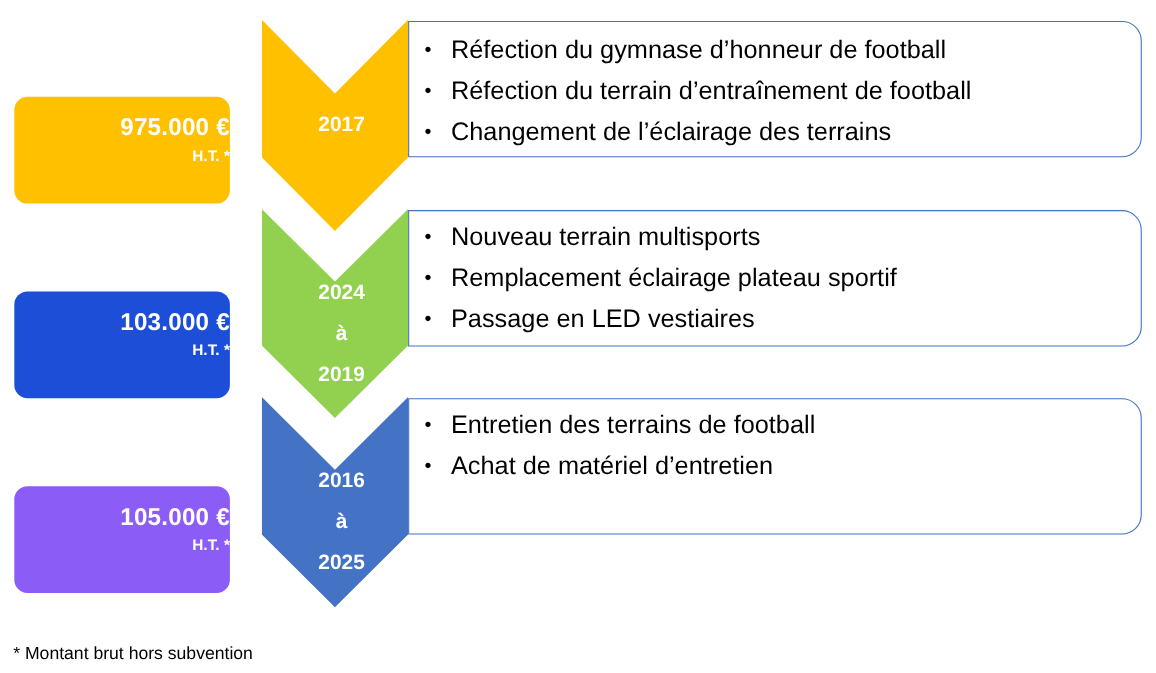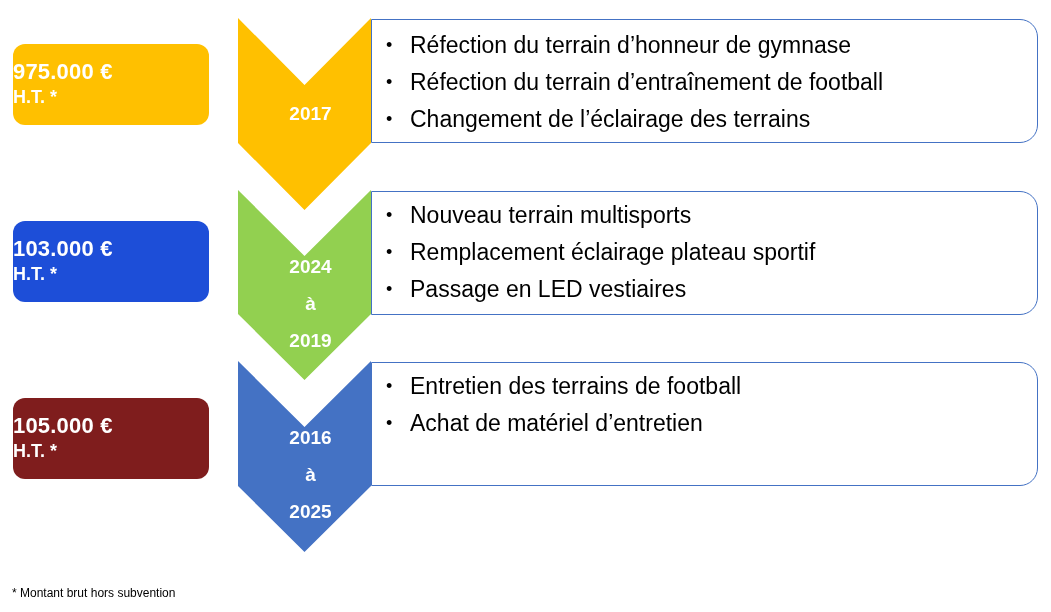--- a/index.html
+++ b/index.html
@@ -1,48 +1,48 @@
 <!DOCTYPE html>
 <html><head>
   <meta charset="utf-8">
   <style>
     html, body { margin: 0; padding: 0; background: #ffffff; }
     body { width: 1051px; height: 612px; position: relative; overflow: hidden;
       font-family: "Liberation Sans", "DejaVu Sans", sans-serif; }
-    .money { position: absolute; left: 13px; width: 196px; height: 81px; border-radius: 12px;
-      color: #fff; text-align: left; box-sizing: border-box; }
+    .money { position: absolute; left: 13px; width: 196px; height: 97px; border-radius: 12px;
+      color: #fff; text-align: right; box-sizing: border-box; margin-top: 44px; }
     .money .amt { font-weight: bold; font-size: 22px; margin-top: 15px; line-height: 26px; letter-spacing: 0.2px; }
-    .money .ht { font-weight: bold; font-size: 18px; line-height: 20px; margin-top: 2px; }
+    .money .ht { font-weight: bold; font-size: 14px; line-height: 20px; margin-top: 2px; }
     .chev { position: absolute; left: 238px; width: 133px; }
     .chev svg { position: absolute; left: 0; top: 0; }
     .chev .yr { position: absolute; left: 0; width: 145px; text-align: center; color: #fff;
       font-weight: bold; font-size: 19px; line-height: 37px; }
     .box { position: absolute; left: 371px; width: 667px; height: 124px; background: #fff;
       border: 1.3px solid #4472C4; border-radius: 0 18px 18px 0; box-sizing: border-box; }
     .box ul { list-style: none; margin: 0; padding: 0; position: absolute; left: 14px; top: 7px; }
     .box li { font-size: 23px; line-height: 37px; color: #000; white-space: nowrap; }
     .box li .bullet { display: inline-block; width: 24px; font-size: 18px; vertical-align: 2px; }
-    .foot { position: absolute; left: 12px; top: 586px; font-size: 12px; color: #000; }
+    .foot { position: absolute; left: 12px; top: 586px; font-size: 16px; color: #000; }
   </style>
 </head>
 <body>
 
 <div class="money" style="top:44px;background:#FFC000;">
   <div class="amt">975.000 €</div>
   <div class="ht">H.T. *</div>
 </div>
 <div class="chev" style="top:18px;height:192px;">
   <svg width="133" height="192">
     <polygon points="0,0 66.5,67 133,0 133,125 66.5,192 0,125" fill="#FFC000"></polygon>
   </svg>
   <div class="yr" style="top:77px;">2017</div>
 </div>
 <div class="box" style="top:19px;">
   <ul>
-    <li><span class="bullet">•</span><span>Réfection du terrain d’honneur de gymnase</span></li>
+    <li><span class="bullet">•</span><span>Réfection du gymnase d’honneur de football</span></li>
     <li><span class="bullet">•</span><span>Réfection du terrain d’entraînement de football</span></li>
     <li><span class="bullet">•</span><span>Changement de l’éclairage des terrains</span></li>
   </ul>
 </div>
 
 <div class="money" style="top:221px;background:#1d4ed8;">
   <div class="amt">103.000 €</div>
   <div class="ht">H.T. *</div>
 </div>
 <div class="chev" style="top:190px;height:190px;">
@@ -54,21 +54,21 @@
   <div class="yr" style="top:132px;">2019</div>
 </div>
 <div class="box" style="top:191px;">
   <ul style="top:5px;">
     <li><span class="bullet">•</span><span>Nouveau terrain multisports</span></li>
     <li><span class="bullet">•</span><span>Remplacement éclairage plateau sportif</span></li>
     <li><span class="bullet">•</span><span>Passage en LED vestiaires</span></li>
   </ul>
 </div>
 
-<div class="money" style="top:398px;background:#7f1d1d;">
+<div class="money" style="top:398px;background:#8b5cf6;">
   <div class="amt">105.000 €</div>
   <div class="ht">H.T. *</div>
 </div>
 <div class="chev" style="top:361px;height:191px;">
   <svg width="133" height="191">
     <polygon points="0,0 66.5,66 133,0 133,125 66.5,191 0,125" fill="#4472C4"></polygon>
   </svg>
   <div class="yr" style="top:58px;">2016</div>
   <div class="yr" style="top:95px;">à</div>
   <div class="yr" style="top:132px;">2025</div>

